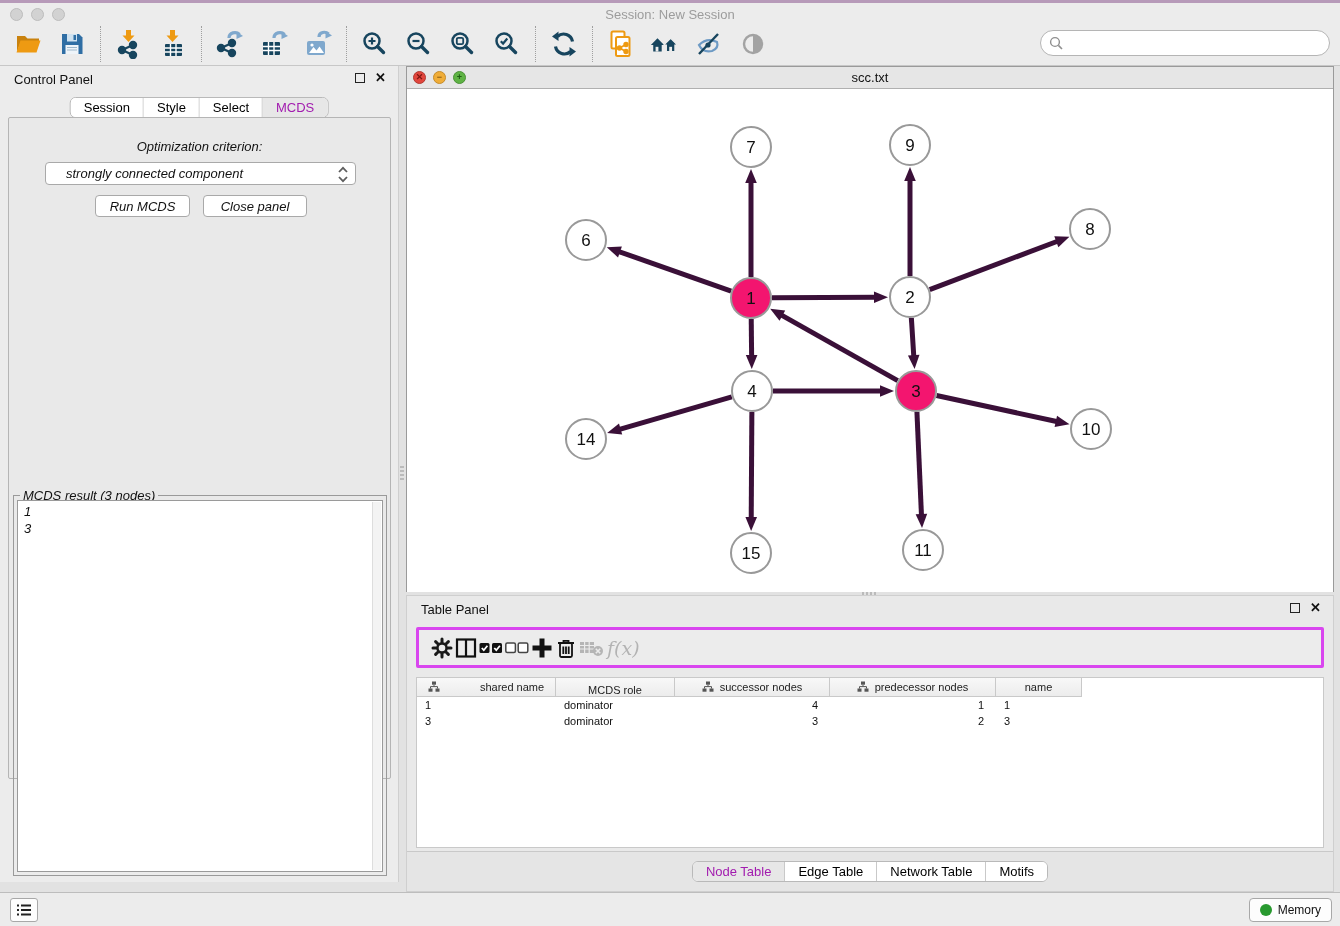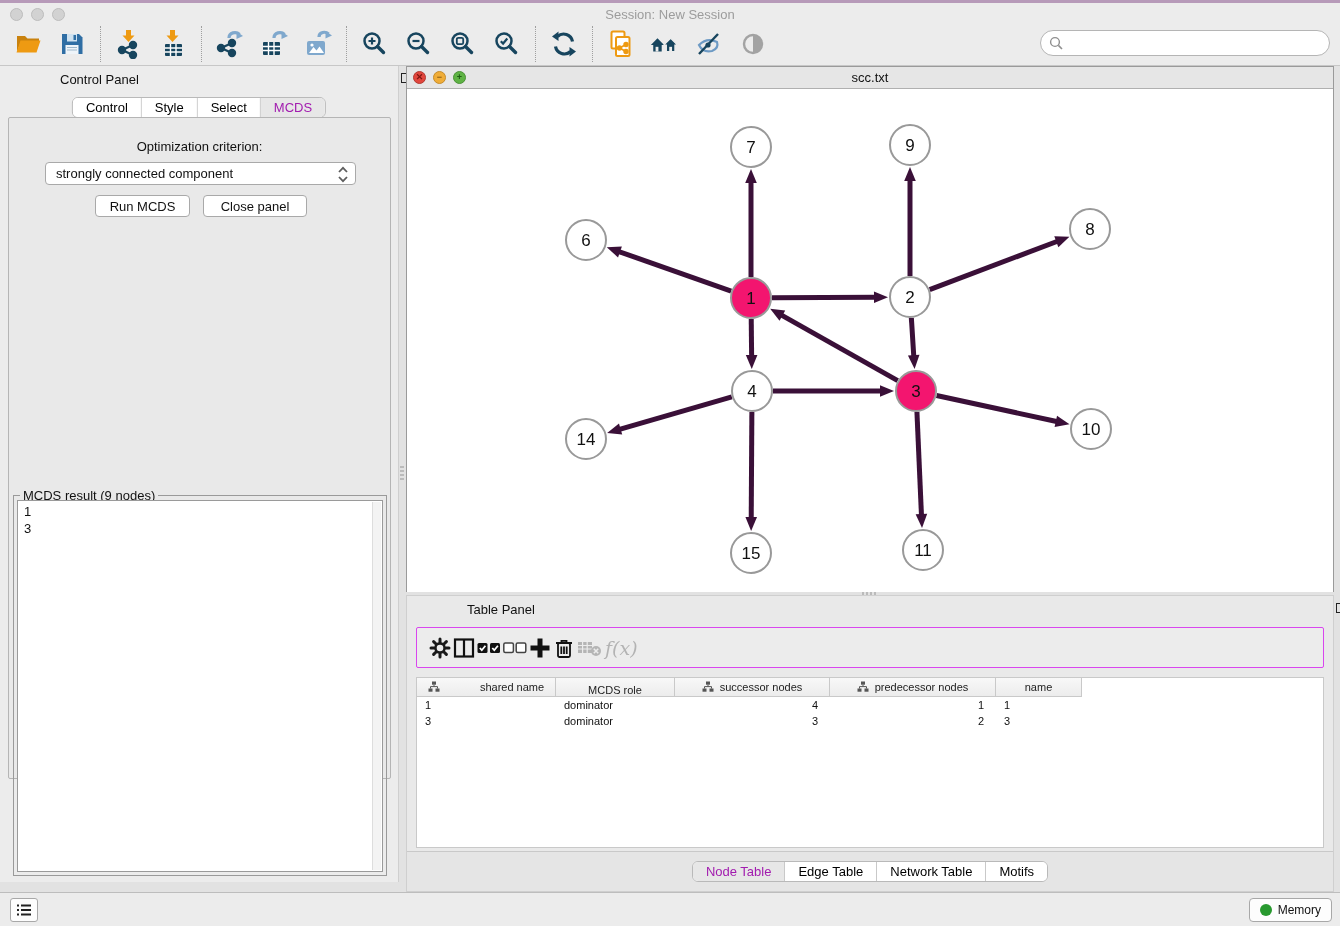--- a/index.html
+++ b/index.html
@@ -20,39 +20,39 @@
   .tb-group { display:flex; align-items:center; gap:12px; padding:0 12px; height:38px; }
   .tb-sep { width:1px; height:36px; border-left:1px dotted #9f9f9f; }
   .tb-icon { width:32px; height:32px; display:flex; align-items:center; justify-content:center; }
   .search-wrap { position:absolute; right:10px; top:8px; width:290px; height:26px; background:#fff;
     border:1px solid #b5b5b5; border-radius:13px; display:flex; align-items:center; padding:0 8px; }
   .search-wrap input { border:none; outline:none; flex:1; font-size:13px; background:transparent; margin-left:5px; }
 
   
   .control-panel { position:absolute; left:0; top:66px; width:399px; height:816px; background:#ececec;
     border-right:1px solid #cfcfcf; }
-  .panel-head { position:absolute; left:0; top:0; width:100%; height:26px;margin-left:46px; }
+  .panel-head { position:absolute; left:0; top:0; width:100%; height:26px; }
   .panel-title { position:absolute; left:14px; top:6px; font-size:13px; color:#111; }
   .mini-btns { position:absolute; right:12px; top:7px; display:flex; gap:10px; align-items:center; }
   .mini-square { width:10px; height:10px; border:1.5px solid #222; }
   .mini-x { font-size:13px; font-weight:bold; color:#111; line-height:10px; }
 
   .seg-tabs { display:flex; border:1px solid #b9b9b9; border-radius:6px; overflow:hidden; background:#fff;
     box-shadow:0 0 0 1px rgba(255,255,255,.4) inset; }
   .seg-tab { padding:2px 13px; font-size:13px; color:#000; background:#fff; border-right:1px solid #c9c9c9;
     white-space:nowrap; }
   .seg-tab:last-child { border-right:none; }
   .seg-tab.selected { background:#e7e7e7; color:#a21caf; }
   #cp-tabs { position:absolute; left:50%; transform:translateX(-50%); top:31px; }
 
   .cp-box { position:absolute; left:8px; top:51px; width:383px; height:662px; background:#e9e9e9;
-    border:1px solid #b5b5b5; border-radius:2px; }
+    border:1px solid #b5b5b5; border-radius:2px;font-style:italic; }
   .opt-label { position:absolute; left:0; width:100%; top:21px; text-align:center; font-size:13px; color:#111; }
   .dropdown { position:absolute; left:36px; top:44px; width:311px; height:23px; background:#fff;
-    border:1px solid #a9a9a9; border-radius:4px; display:flex; align-items:center; padding:0 22px 0 10px;
+    border:1px solid #a9a9a9; border-radius:4px; display:flex; align-items:center; padding:0 22px 0 20px;
     font-size:13px; color:#111; }
   .dd-stepper { position:absolute; right:6px; top:3px; }
   .btn { background:#fff; border:1px solid #a9a9a9; border-radius:4px; font-size:13px; color:#111;
     display:inline-flex; align-items:center; justify-content:center; height:22px; }
   .run-btn { position:absolute; left:86px; top:77px; width:95px; }
   .close-btn { position:absolute; left:194px; top:77px; width:104px; }
 
   .groupbox { position:absolute; left:4px; top:377px; width:374px; height:381px; border:1px solid #9a9a9a; }
   .groupbox-legend { position:absolute; top:-8px; left:6px; background:#e9e9e9; padding:0 3px; font-size:13px; color:#111; }
   .result-area { position:absolute; left:3px; top:4px; right:3px; bottom:3px; background:#fff; border:1px solid #9a9a9a; }
@@ -79,21 +79,21 @@
   
   .v-handle { position:absolute; left:400px; top:466px; width:4px; height:16px;
     background:repeating-linear-gradient(#bbb 0 2px, transparent 2px 4px); }
   .h-handle { position:absolute; left:862px; top:592px; width:16px; height:3px;
     background:repeating-linear-gradient(90deg,#bbb 0 2px, transparent 2px 4px); }
 
   
   .table-panel { position:absolute; left:406px; top:595px; width:928px; height:297px; background:#e9e9e9;
     border:1px solid #cfcfcf; }
   .tp-toolbar { position:absolute; left:9px; top:31px; width:908px; height:41px; background:#ececec;
-    border:1px solid #d946ef; border-radius:2px; display:flex; align-items:center; gap:2px; padding:0 12px; }
+    border:3px solid #d946ef; border-radius:2px; display:flex; align-items:center; gap:2px; padding:0 12px; }
   .tp-icon { display:flex; align-items:center; justify-content:center; height:26px; }
   .fx-label { font-family:"DejaVu Serif", serif; font-style:italic; font-size:19px; color:#b3b3b3; }
 
   .data-table { position:absolute; left:9px; top:81px; width:908px; height:171px; background:#fff;
     border:1px solid #c9c9c9; overflow:hidden; }
   .dt-header { display:flex; height:19px; }
   .dt-hcell { background:linear-gradient(#f8f8f8,#ececec); border-right:1px solid #c9c9c9; border-bottom:1px solid #c9c9c9;
     display:flex; align-items:center; justify-content:center; gap:6px; font-size:11px; color:#222; flex:none; }
   .dt-row { display:flex; height:16px; align-items:center; }
   .dt-cell { font-size:11px; color:#111; flex:none; padding:0 8px; }
@@ -283,40 +283,40 @@
 
 <div class="control-panel">
   <div class="panel-head">
     <div class="panel-title">Control Panel</div>
     <div class="mini-btns">
       <div class="mini-square"></div>
       <div class="mini-x">✕</div>
     </div>
   </div>
   <div class="seg-tabs" id="cp-tabs">
-      <div class="seg-tab">Control</div>
+      <div class="seg-tab">Session</div>
       <div class="seg-tab">Style</div>
       <div class="seg-tab">Select</div>
       <div class="seg-tab selected">MCDS</div>
     </div>
 
   <div class="cp-box">
     <div class="opt-label">Optimization criterion:</div>
     <div class="dropdown">
       <span>strongly connected component</span>
       <svg class="dd-stepper" width="12" height="17" viewBox="0 0 12 17">
         <path d="M2 6 L6 1.8 10 6" fill="none" stroke="#5d5d5d" stroke-width="1.8"></path>
         <path d="M2 11 L6 15.2 10 11" fill="none" stroke="#5d5d5d" stroke-width="1.8"></path>
       </svg>
     </div>
     <div class="btn run-btn">Run MCDS</div>
     <div class="btn close-btn">Close panel</div>
 
     <div class="groupbox">
-      <div class="groupbox-legend">MCDS result (9 nodes)</div>
+      <div class="groupbox-legend">MCDS result (3 nodes)</div>
       <div class="result-area">
         <div class="result-text" id="result-lines">
             <div>1</div>
             <div>3</div>
           </div>
         <div class="result-scroll"></div>
       </div>
     </div>
   </div>
 </div>

